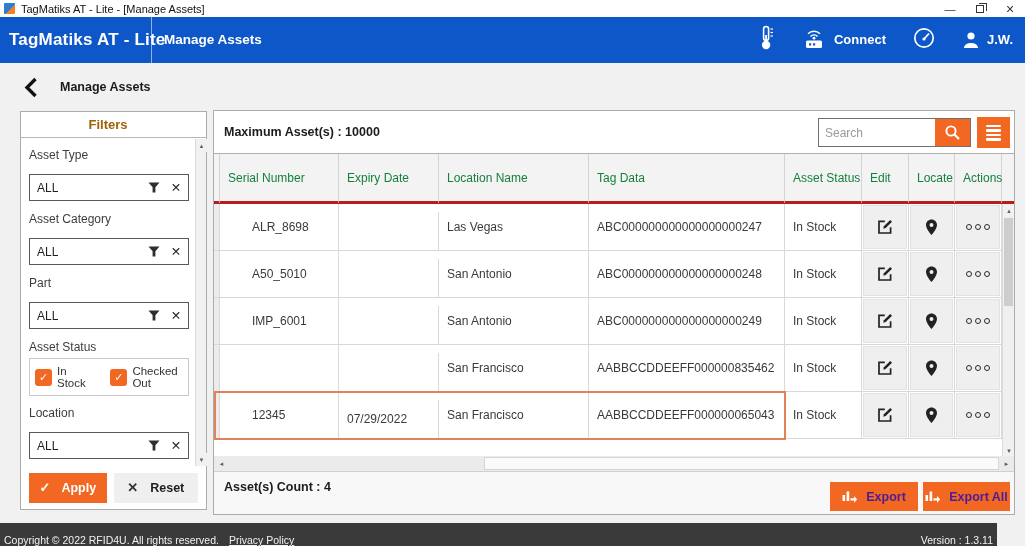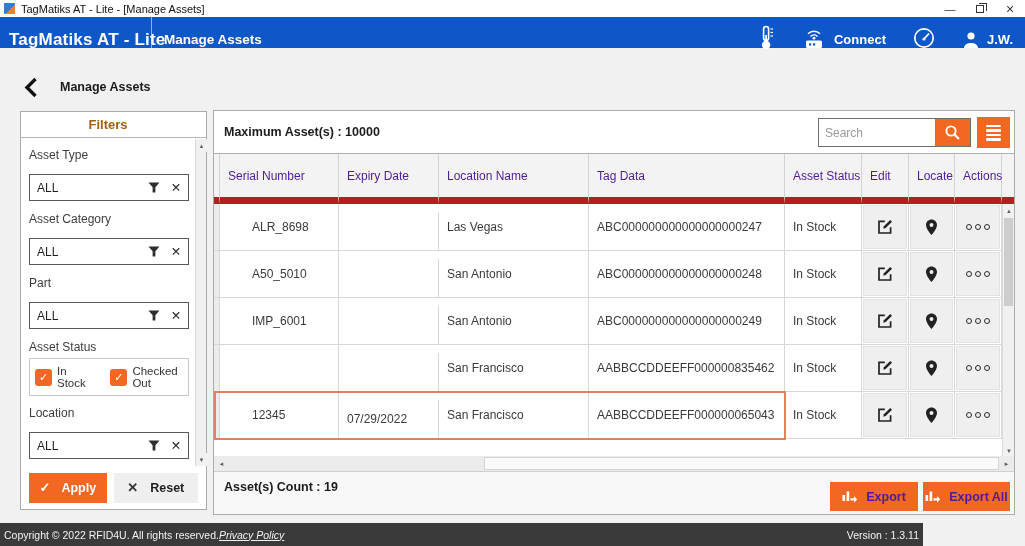--- a/index.html
+++ b/index.html
@@ -10,21 +10,21 @@
   .titlebar { position:absolute; left:0; top:0; width:1025px; height:17px; background:#FFFFFF; display:flex; align-items:center; }
   .app-ico { width:11px; height:11px; margin-left:4px; background:linear-gradient(135deg,#2e7cd6 55%,#f58220 55%); border-radius:1px; }
   .titlebar-text { font-size:11px; color:#111; margin-left:6px; white-space:nowrap; }
   .win-controls { position:absolute; right:0; top:0; height:17px; display:flex; }
   .win-btn { width:30px; height:17px; display:flex; align-items:center; justify-content:center; color:#333; font-size:11px; }
   .restore-box { width:8px; height:8px; border:1px solid #333; position:relative; background:#fff; }
   .restore-box::before { content:""; position:absolute; left:2px; top:-3px; width:7px; height:7px; border:1px solid #333; border-left:none; border-bottom:none; }
   .close-glyph { font-size:14px; line-height:10px; }
 
   
-  .appbar { position:absolute; left:0; top:17px; width:1025px; height:31px; background:#0E57C8; color:#fff; }
+  .appbar { position:absolute; left:0; top:17px; width:1025px; height:46px; background:#0E57C8; color:#fff; }
   .brand { position:absolute; left:9px; top:0; height:45px; display:flex; align-items:center; font-size:17px; font-weight:bold; letter-spacing:.2px; }
   .appbar-divider { position:absolute; left:151px; top:0; bottom:0; width:1px; background:rgba(255,255,255,.55); }
   .appbar-page-title { position:absolute; left:164px; top:0; height:45px; display:flex; align-items:center; font-size:13.5px; font-weight:bold; }
   .appbar-right { position:absolute; right:12px; top:0; height:45px; display:flex; align-items:center; gap:27px; }
   .connect-group, .user-group { display:flex; align-items:center; gap:7px; font-size:13px; font-weight:bold; }
 
   
   .back-row { position:absolute; left:0; top:70px; height:34px; display:flex; align-items:center; }
   .back-chevron { margin-left:24px; display:flex; }
   .back-label { margin-left:22px; font-size:12.5px; font-weight:bold; color:#1b1b1b; }
@@ -60,21 +60,21 @@
   .search-box { position:absolute; left:604px; top:7px; width:153px; height:29px; border:1px solid #6F6F6F; display:flex; background:#fff; }
   .search-input { flex:1; border:none; outline:none; font-size:12px; padding:0 6px; color:#222; font-family:inherit; min-width:0; }
   .search-input::placeholder { color:#9a9a9a; }
   .search-btn { width:35px; background:#F26822; border:none; display:flex; align-items:center; justify-content:center; }
   .list-btn { position:absolute; left:763px; top:6px; width:33px; height:31px; background:#F26822; border:none; display:flex; flex-direction:column; align-items:center; justify-content:center; gap:2px; }
   .list-bar { width:15px; height:2.5px; background:#fff; border-radius:1px; }
 
   
   .grid { position:absolute; left:0; top:42px; width:800px; height:303px; border-top:1px solid #B0B0B0; background:#fff; overflow:hidden; }
   .grid-headrow { display:flex; height:50px; }
-  .hcell { background:#F3F3F3; border-right:1px solid #D3D3D3; border-bottom:7px solid #b91c1c; display:flex; align-items:center; padding-left:8px; font-size:12px; color:#4c1d95; }
+  .hcell { background:#F3F3F3; border-right:1px solid #D3D3D3; border-bottom:3px solid #b91c1c; display:flex; align-items:center; padding-left:8px; font-size:12px; color:#15803d; }
   .grid-headrow > :nth-child(1) { width:6px; padding:0; }
   .grid-headrow > :nth-child(2) { width:119px; }
   .grid-headrow > :nth-child(3) { width:100px; }
   .grid-headrow > :nth-child(4) { width:150px; }
   .grid-headrow > :nth-child(5) { width:196px; }
   .grid-headrow > :nth-child(6) { width:77px; }
   .grid-headrow > :nth-child(7) { width:47px; }
   .grid-headrow > :nth-child(8) { width:46px; }
   .grid-headrow > :nth-child(9) { width:47px; }
   .grid-headrow > :nth-child(10) { width:12px; padding:0; border-right:none; }
@@ -96,23 +96,23 @@
   .hs-thumb { position:absolute; left:255px; width:515px; top:1px; height:13px; background:#FAFAFA; border:1px solid #D5D5D5; }
 
   
   .statusbar { position:absolute; left:0; top:360px; width:800px; height:43px; background:#F8F8F8; border-top:1px solid #D0D0D0; }
   .count-label { position:absolute; left:10px; top:8px; font-size:12.5px; font-weight:bold; color:#1c1c1c; }
   .btn-export { position:absolute; top:10px; height:29px; background:#F26822; border:none; color:#4c1d95; font-size:12.5px; font-weight:bold; display:flex; align-items:center; justify-content:center; gap:9px; }
   .btn-export.export { right:96px; width:88px; }
   .btn-export.export-all { right:4px; width:87px; }
 
   
-  .footer { position:absolute; left:0; bottom:0; width:923px; height:23px; background:#3A3A3A; color:#F2F2F2; font-size:10.5px; display:flex; align-items:center; }
+  .footer { position:absolute; left:0; bottom:0; width:997px; height:23px; background:#3A3A3A; color:#F2F2F2; font-size:10.5px; display:flex; align-items:flex-end; }
   .copyright { margin-left:4px; }
-  .privacy { margin-left:0; text-decoration:underline; color:#F2F2F2; cursor:pointer;font-style:italic; }
+  .privacy { margin-left:10px; text-decoration:underline; color:#F2F2F2; cursor:pointer; }
   .version { position:absolute; right:4px; }
 </style>
 </head>
 <body>
 
 <div class="titlebar">
   <div class="app-ico"></div>
   <div class="titlebar-text">TagMatiks AT - Lite - [Manage Assets]</div>
   <div class="win-controls">
     <div class="win-btn">
@@ -492,21 +492,21 @@
 
   <div class="hscroll">
     <div class="hs-arrow">◄</div>
     <div class="hs-track">
       <div class="hs-thumb"></div>
     </div>
     <div class="hs-arrow">►</div>
   </div>
 
   <div class="statusbar">
-    <div class="count-label">Asset(s) Count : 19</div>
+    <div class="count-label">Asset(s) Count : 4</div>
     <button class="btn-export export">
       <svg width="15" height="14" viewBox="0 0 15 14">
           <rect x="0.5" y="5" width="2.6" height="6" fill="#fff"></rect>
           <rect x="4.6" y="1.5" width="2.6" height="9.5" fill="#fff"></rect>
           <path d="M8.5 8.2 h3.6 v-2.2 l3 3.4 -3 3.4 v-2.2 h-3.6 z" fill="#fff"></path>
         </svg>
       <span>Export</span>
     </button>
     <button class="btn-export export-all">
       <svg width="15" height="14" viewBox="0 0 15 14">

